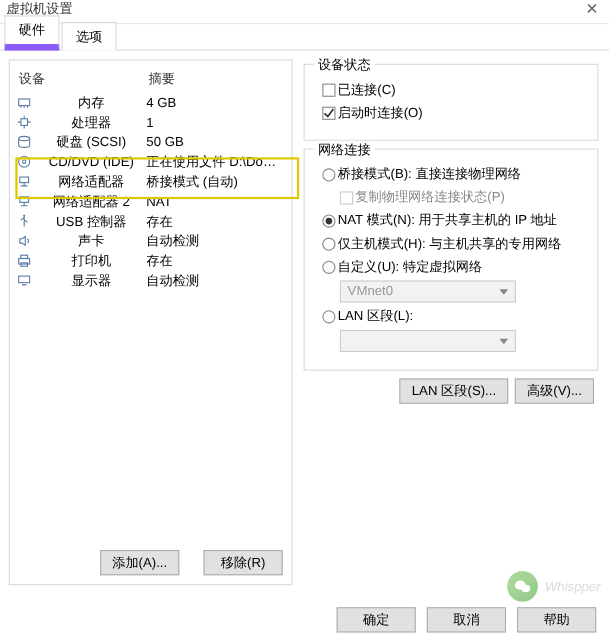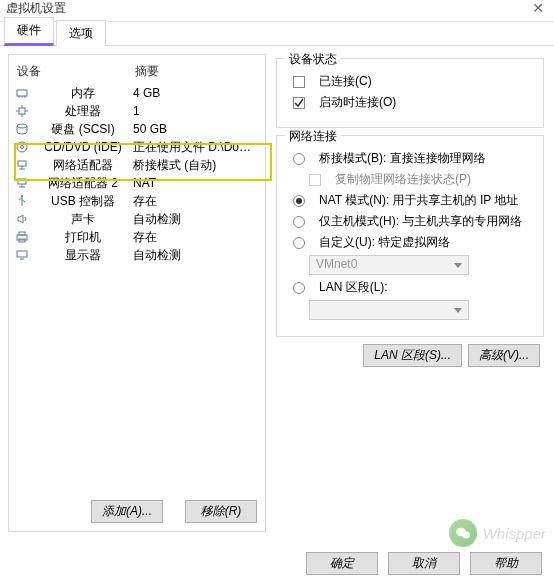--- a/index.html
+++ b/index.html
@@ -1,48 +1,48 @@
 <!DOCTYPE html>
 <html><head>
 <meta charset="utf-8">
 <style>
 * { box-sizing: border-box; margin: 0; padding: 0; font-family: "Microsoft YaHei", Tahoma, sans-serif; font-size: 12px; }
 body { background: #fff; width: 554px; height: 583px; overflow: hidden; position: relative; }
 .titlebar { height: 22px; display: flex; align-items: flex-start; padding: 0 6px; color: #333; background: #fff; border-bottom: 1px solid #e5e5e5; }
 .titlebar .close-x { margin-left: auto; font-size: 14px; color: #666; padding: 0 4px; }
 .tabbar { display: flex; height: 24px; border-bottom: 1px solid #d9d9d9; padding-left: 4px; align-items: flex-end; }
 .tab { padding: 4px 12px; background: #fff; border: 1px solid #d9d9d9; border-bottom: none; margin-right: 2px; position: relative; top: 1px; cursor: pointer; }
-.tab.active { background: #fff; border-bottom: 3px solid #8b5cf6; }
+.tab.active { background: #fff; border-bottom: 6px solid #8b5cf6; }
 .body { display: flex; padding: 8px; gap: 8px; height: 494px; }
 .left-panel { width: 258px; border: 1px solid #d9d9d9; padding: 6px 6px 6px 2px; display: flex; flex-direction: column; }
 .header-row { display: flex; padding: 2px 6px 4px 6px; color: #333; }
 .header-row .col-dev { width: 118px; }
 .device-list { flex: 1; }
 .device-row { display: flex; align-items: center; height: 18px; padding: 0 4px; }
 .device-row .icon { width: 14px; display: inline-flex; justify-content: center; margin-right: 4px; }
 .device-row .name { width: 100px; white-space: nowrap; overflow: hidden; text-overflow: ellipsis; text-align: center; }
 .device-row .summary { flex: 1; white-space: nowrap; overflow: hidden; text-overflow: ellipsis; }
 .highlight-box { position: absolute; border: 2px solid #e0c800; pointer-events: none; }
 .left-buttons { display: flex; justify-content: flex-end; gap: 22px; padding: 6px 2px 2px 2px; }
-.btn { border: 1px solid #adadad; background: #e1e1e1; padding: 2px 10px; cursor: pointer; min-width: 72px; text-align: center; font-style: italic; }
+.btn { border: 1px solid #adadad; background: #e1e1e1; padding: 2px 10px; cursor: pointer; min-width: 72px; text-align: center; }
 .right-panel { flex: 1; padding: 4px 2px; }
 .group { border: 1px solid #d9d9d9; padding: 10px 10px 12px 10px; margin-bottom: 7px; position: relative; }
 .group-title { position: absolute; top: -8px; left: 8px; background: #fff; padding: 0 4px; }
-.check-row, .radio-row { display: flex; align-items: center; margin: 4px 0 4px 6px; gap: 14px; }
+.check-row, .radio-row { display: flex; align-items: center; margin: 4px 0 4px 6px; gap: 2px; }
 .check, .radio { width: 12px; height: 12px; border: 1px solid #888; display: inline-block; }
 .radio { border-radius: 50%; position: relative; }
 .radio.selected::after { content: ""; position: absolute; width: 6px; height: 6px; background: #333; border-radius: 50%; top: 2px; left: 2px; }
 .indented { margin-left: 22px; color: #888; }
 .select-box { width: 160px; height: 20px; border: 1px solid #ccc; background: #f2f2f2; color: #999; padding: 1px 18px 1px 6px; margin: 4px 0 4px 22px; position: relative; }
 .select-box::after { content: ""; position: absolute; right: 6px; top: 7px; border-left: 4px solid transparent; border-right: 4px solid transparent; border-top: 5px solid #888; }
 .right-buttons { display: flex; justify-content: flex-end; gap: 6px; padding-right: 4px; }
 .footer { position: absolute; bottom: 8px; right: 12px; display: flex; gap: 10px; }
 .watermark { position: absolute; right: 8px; bottom: 36px; display: flex; align-items: center; gap: 6px; opacity: 0.55; }
 .watermark .logo { width: 28px; height: 28px; border-radius: 50%; background: linear-gradient(135deg,#6fbf4b,#3a9e2f); display: flex; align-items: center; justify-content: center; color: #fff; font-size: 10px; }
-.watermark .wm-text { color: #bbb; font-size: 15px; font-style: italic; }
+.watermark .wm-text { color: #bbb; font-size: 12px; font-style: italic; }
 svg { display: block; }
 </style>
 </head>
 <body>
 
 <div class="titlebar">
   <span>虚拟机设置</span>
   <span class="close-x">✕</span>
 </div>
 

